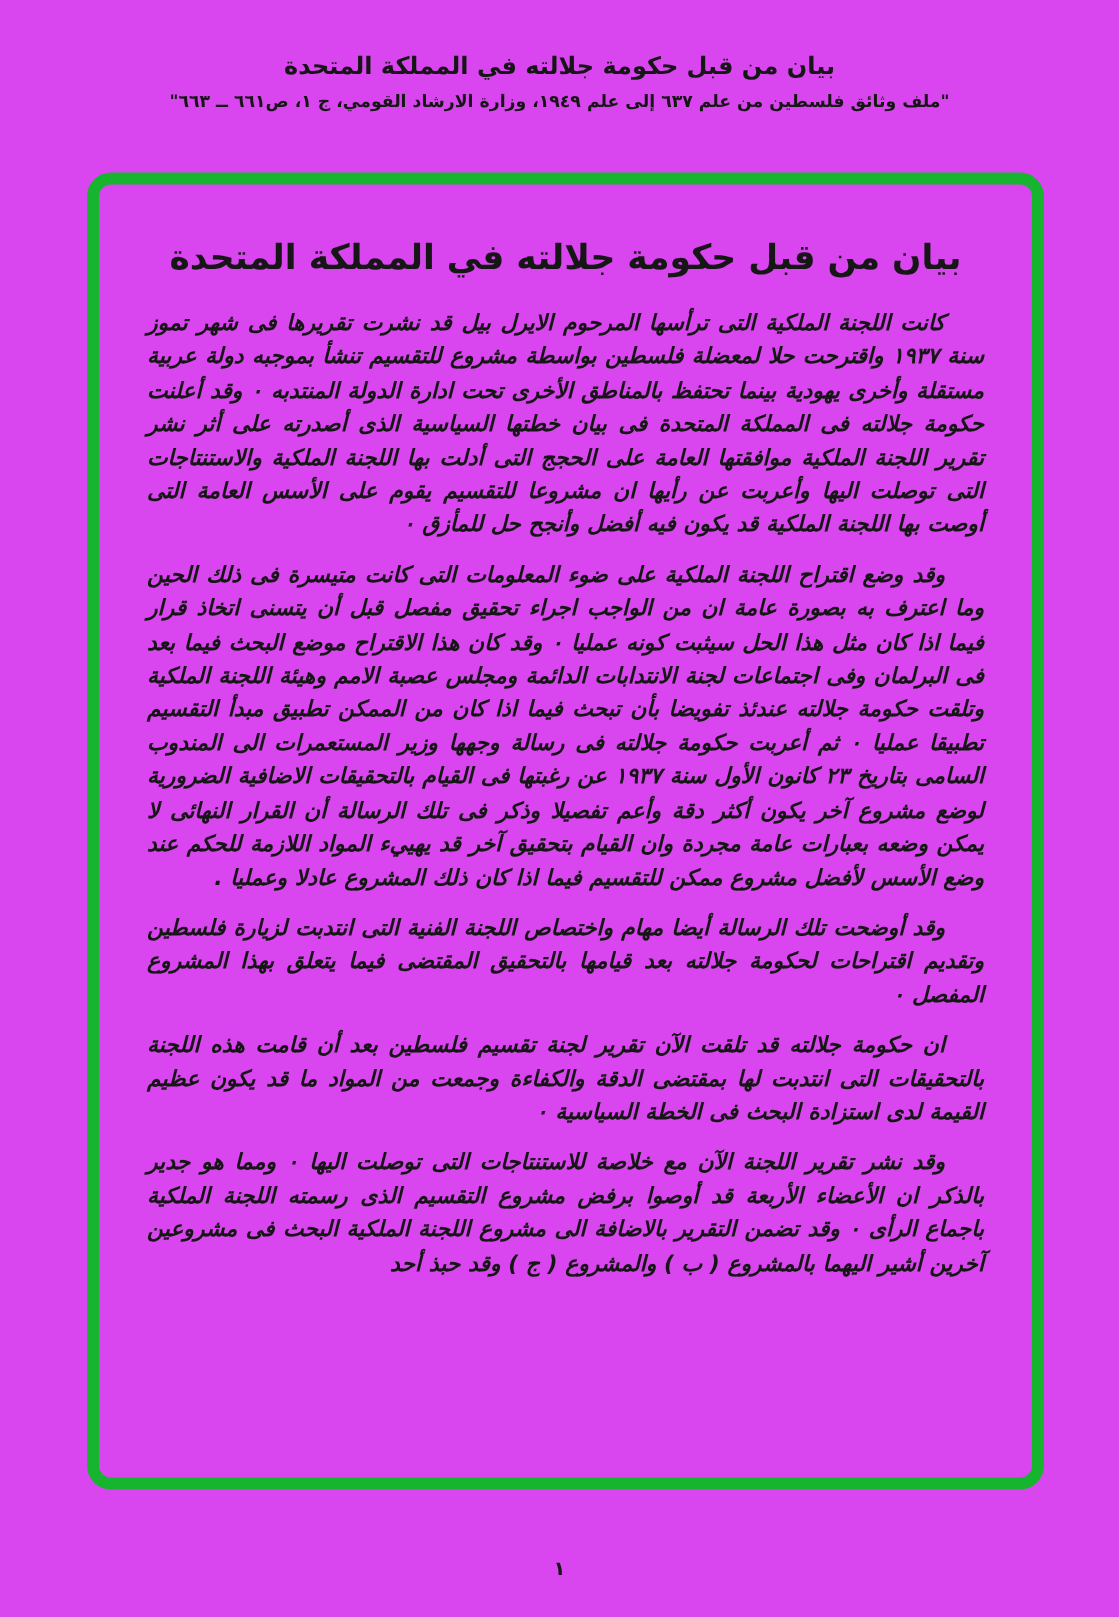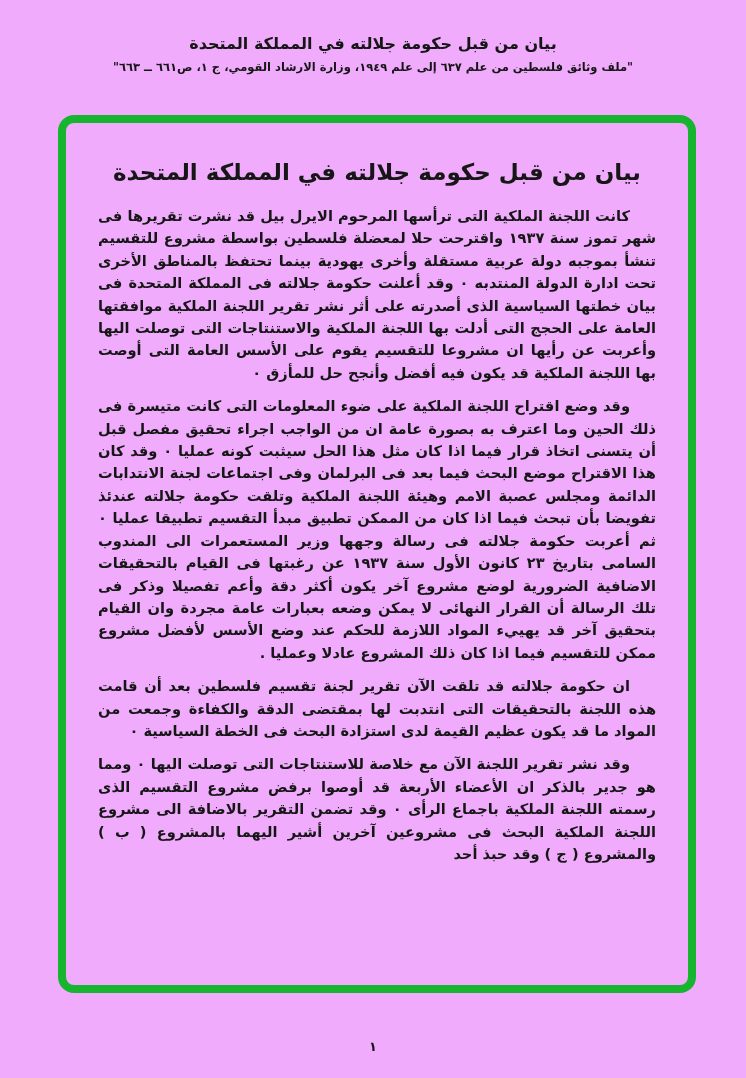--- a/index.html
+++ b/index.html
@@ -6,21 +6,21 @@
     margin: 0;
     padding: 0;
     background: #ffffff;
     font-family: "DejaVu Sans", sans-serif;
     color: #161616;
   }
   .page {
     position: relative;
     width: 746px;
     height: 1078px;
-    background: #f0abfc;
+    background: #d946ef;
     overflow: hidden;
   }
   .top-header {
     position: absolute;
     top: 34px;
     left: 0;
     right: 0;
     text-align: center;
     direction: rtl;
   }
@@ -54,20 +54,21 @@
   }
   .doc-date {
     direction: rtl;
     text-align: center;
     font-size: 14px;
     font-weight: bold;
     margin-top: 12px;
   }
   .body-text {
     margin-top: 20px;
+    font-style: italic;
   }
   .para {
     direction: rtl;
     unicode-bidi: embed;
     text-align: justify;
     text-align-last: right;
     font-size: 14.6px;
     line-height: 22.4px;
     font-weight: bold;
     margin: 0 0 11px 0;
@@ -92,20 +93,21 @@
     <div class="top-title">بيان من قبل حكومة جلالته في المملكة المتحدة</div>
     <div class="top-source">"ملف وثائق فلسطين من علم ٦٣٧ إلى علم ١٩٤٩، وزارة الارشاد القومي، ج ١، ص٦٦١ ــ ٦٦٣"</div>
   </div>
 
   <div class="frame">
     <div class="doc-title">بيان من قبل حكومة جلالته في المملكة المتحدة</div>
 
     <div class="body-text">
       <p class="para">كانت اللجنة الملكية التى ترأسها المرحوم الايرل بيل قد نشرت تقريرها فى شهر تموز سنة ١٩٣٧ واقترحت حلا لمعضلة فلسطين بواسطة مشروع للتقسيم تنشأ بموجبه دولة عربية مستقلة وأخرى يهودية بينما تحتفظ بالمناطق الأخرى تحت ادارة الدولة المنتدبه ٠ وقد أعلنت حكومة جلالته فى المملكة المتحدة فى بيان خطتها السياسية الذى أصدرته على أثر نشر تقرير اللجنة الملكية موافقتها العامة على الحجج التى أدلت بها اللجنة الملكية والاستنتاجات التى توصلت اليها وأعربت عن رأيها ان مشروعا للتقسيم يقوم على الأسس العامة التى أوصت بها اللجنة الملكية قد يكون فيه أفضل وأنجح حل للمأزق ٠</p>
       <p class="para">وقد وضع اقتراح اللجنة الملكية على ضوء المعلومات التى كانت متيسرة فى ذلك الحين وما اعترف به بصورة عامة ان من الواجب اجراء تحقيق مفصل قبل أن يتسنى اتخاذ قرار فيما اذا كان مثل هذا الحل سيثبت كونه عمليا ٠ وقد كان هذا الاقتراح موضع البحث فيما بعد فى البرلمان وفى اجتماعات لجنة الانتدابات الدائمة ومجلس عصبة الامم وهيئة اللجنة الملكية وتلقت حكومة جلالته عندئذ تفويضا بأن تبحث فيما اذا كان من الممكن تطبيق مبدأ التقسيم تطبيقا عمليا ٠ ثم أعربت حكومة جلالته فى رسالة وجهها وزير المستعمرات الى المندوب السامى بتاريخ ٢٣ كانون الأول سنة ١٩٣٧ عن رغبتها فى القيام بالتحقيقات الاضافية الضرورية لوضع مشروع آخر يكون أكثر دقة وأعم تفصيلا وذكر فى تلك الرسالة أن القرار النهائى لا يمكن وضعه بعبارات عامة مجردة وان القيام بتحقيق آخر قد يهييء المواد اللازمة للحكم عند وضع الأسس لأفضل مشروع ممكن للتقسيم فيما اذا كان ذلك المشروع عادلا وعمليا .</p>
+      <p class="para">وقد أوضحت تلك الرسالة أيضا مهام واختصاص اللجنة الفنية التى انتدبت لزيارة فلسطين وتقديم اقتراحات لحكومة جلالته بعد قيامها بالتحقيق المقتضى فيما يتعلق بهذا المشروع المفصل ٠</p>
       <p class="para">ان حكومة جلالته قد تلقت الآن تقرير لجنة تقسيم فلسطين بعد أن قامت هذه اللجنة بالتحقيقات التى انتدبت لها بمقتضى الدقة والكفاءة وجمعت من المواد ما قد يكون عظيم القيمة لدى استزادة البحث فى الخطة السياسية ٠</p>
       <p class="para">وقد نشر تقرير اللجنة الآن مع خلاصة للاستنتاجات التى توصلت اليها ٠ ومما هو جدير بالذكر ان الأعضاء الأربعة قد أوصوا برفض مشروع التقسيم الذى رسمته اللجنة الملكية باجماع الرأى ٠ وقد تضمن التقرير بالاضافة الى مشروع اللجنة الملكية البحث فى مشروعين آخرين أشير اليهما بالمشروع ( ب ) والمشروع ( ج ) وقد حبذ أحد</p>
     </div>
   </div>
 
   <div class="page-number">١</div>
 
 </div>
 
 </body></html>

